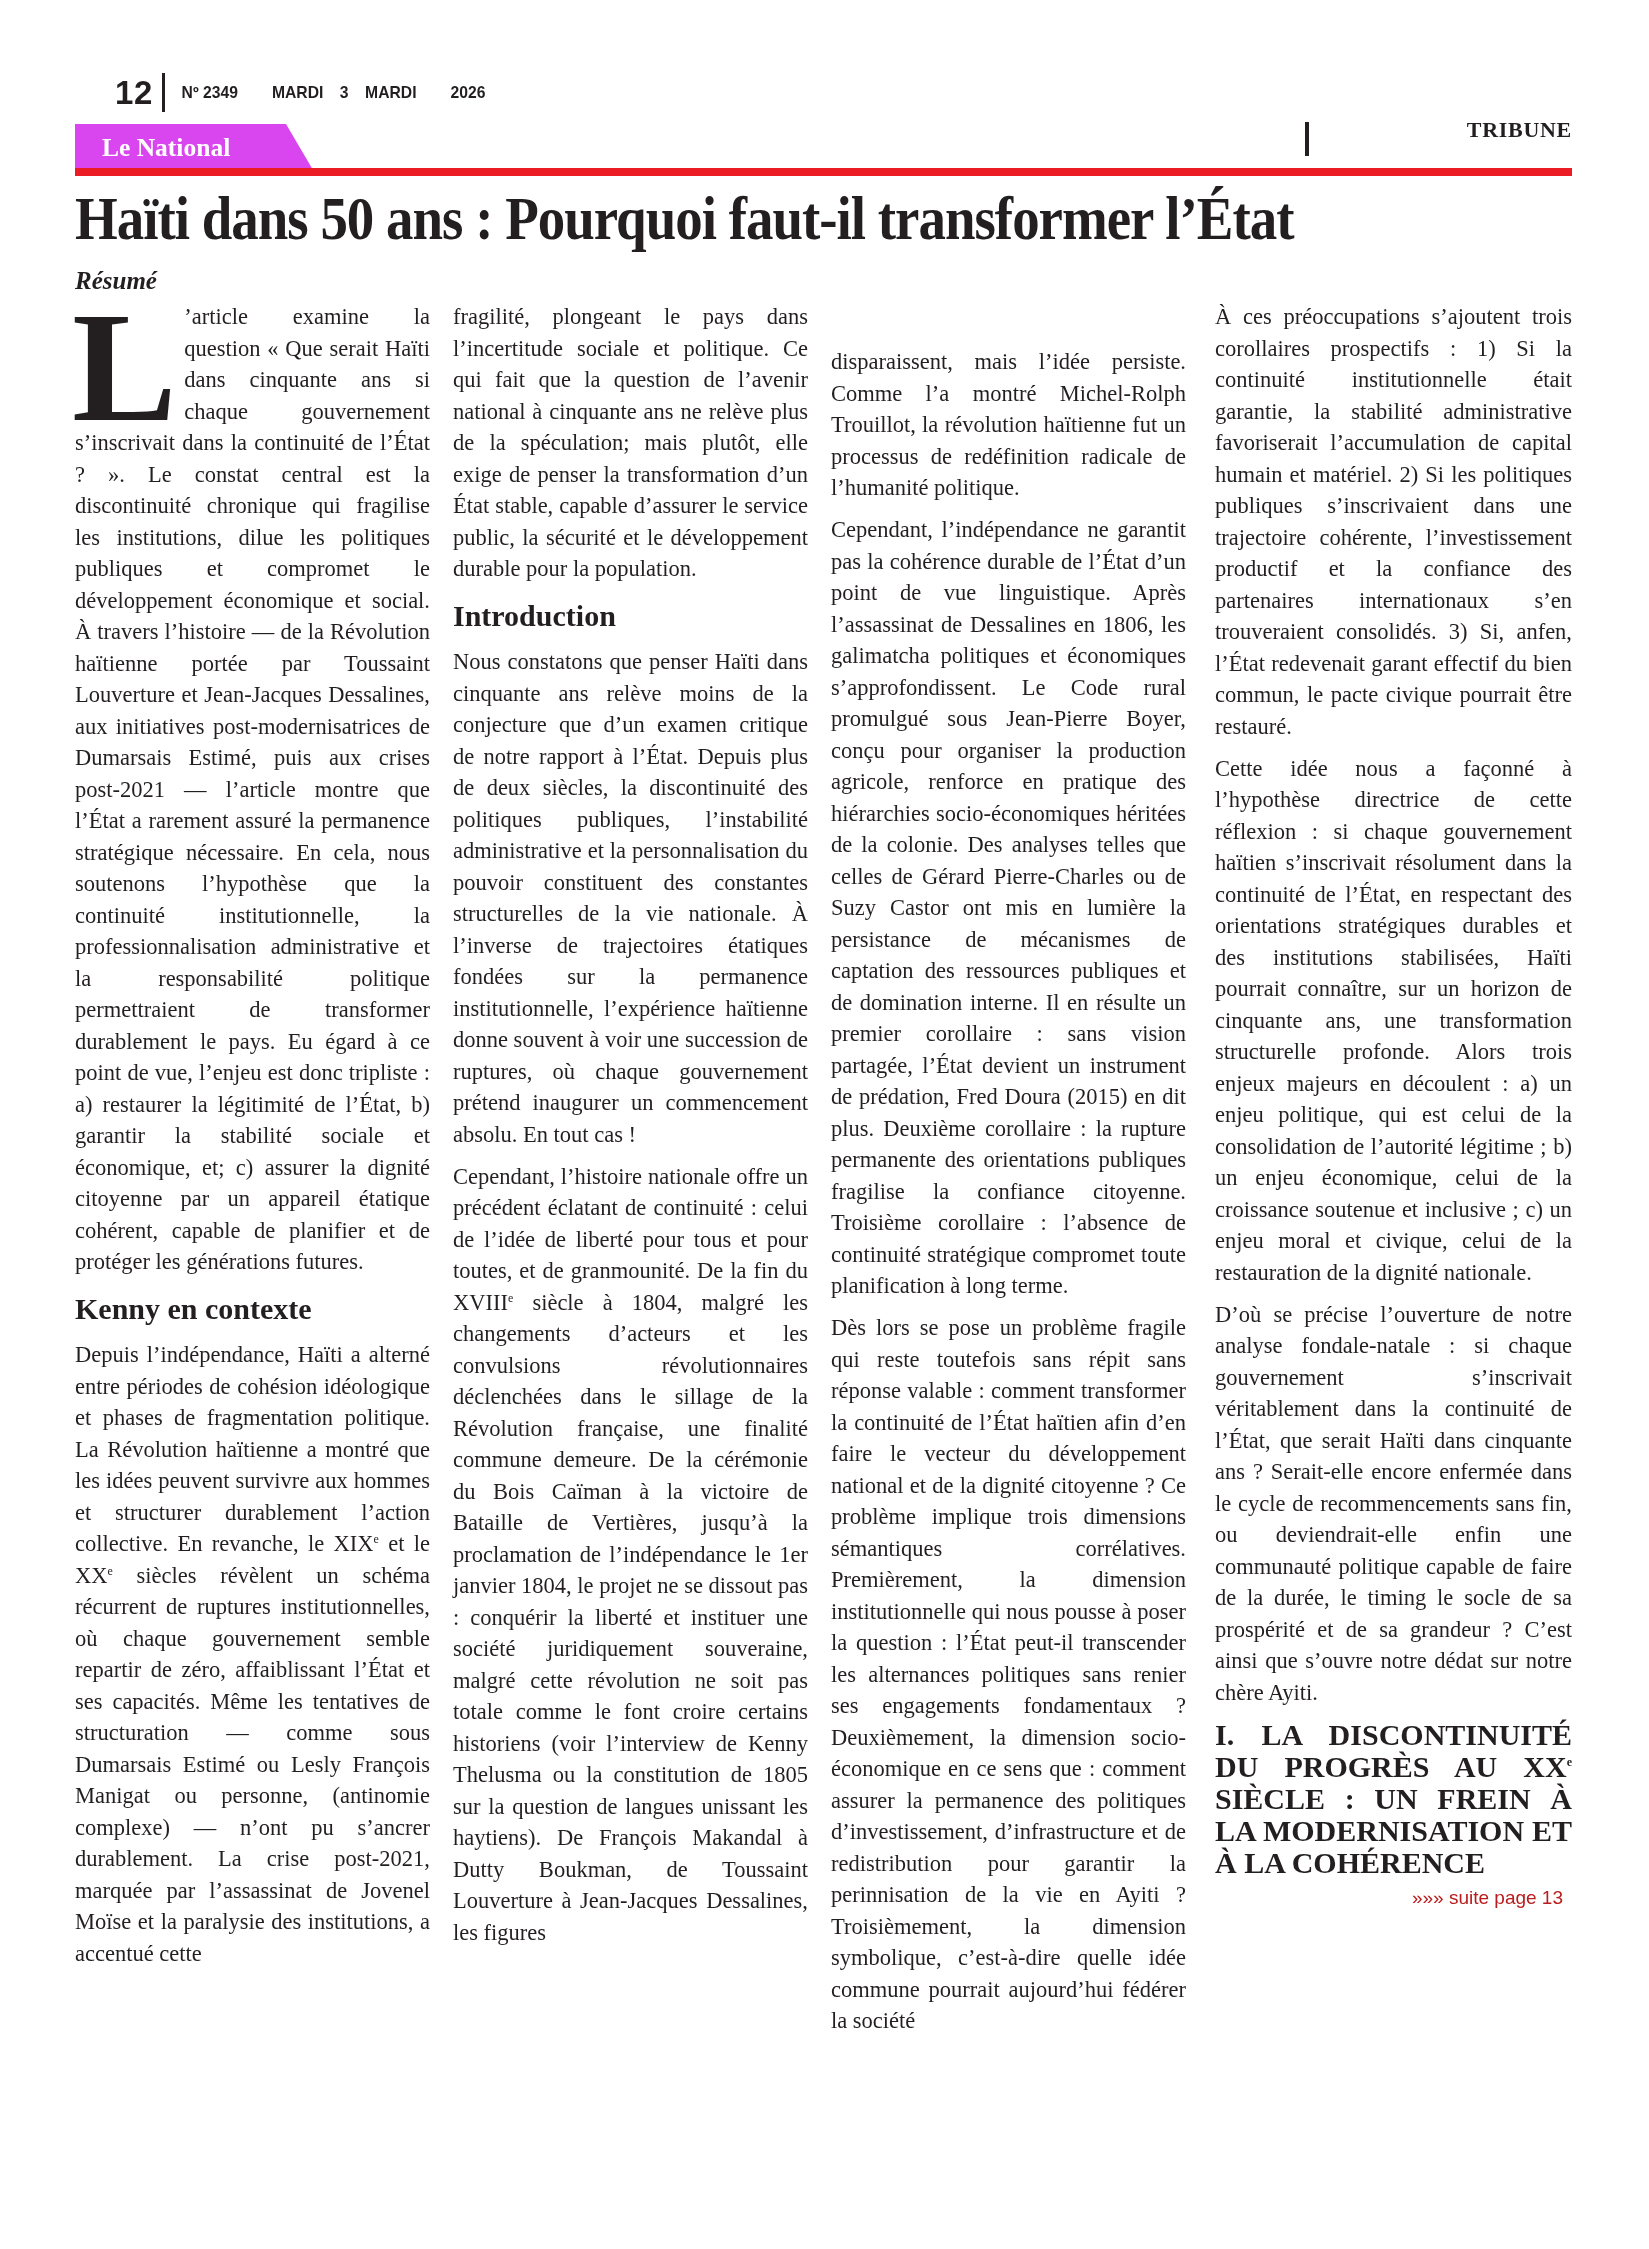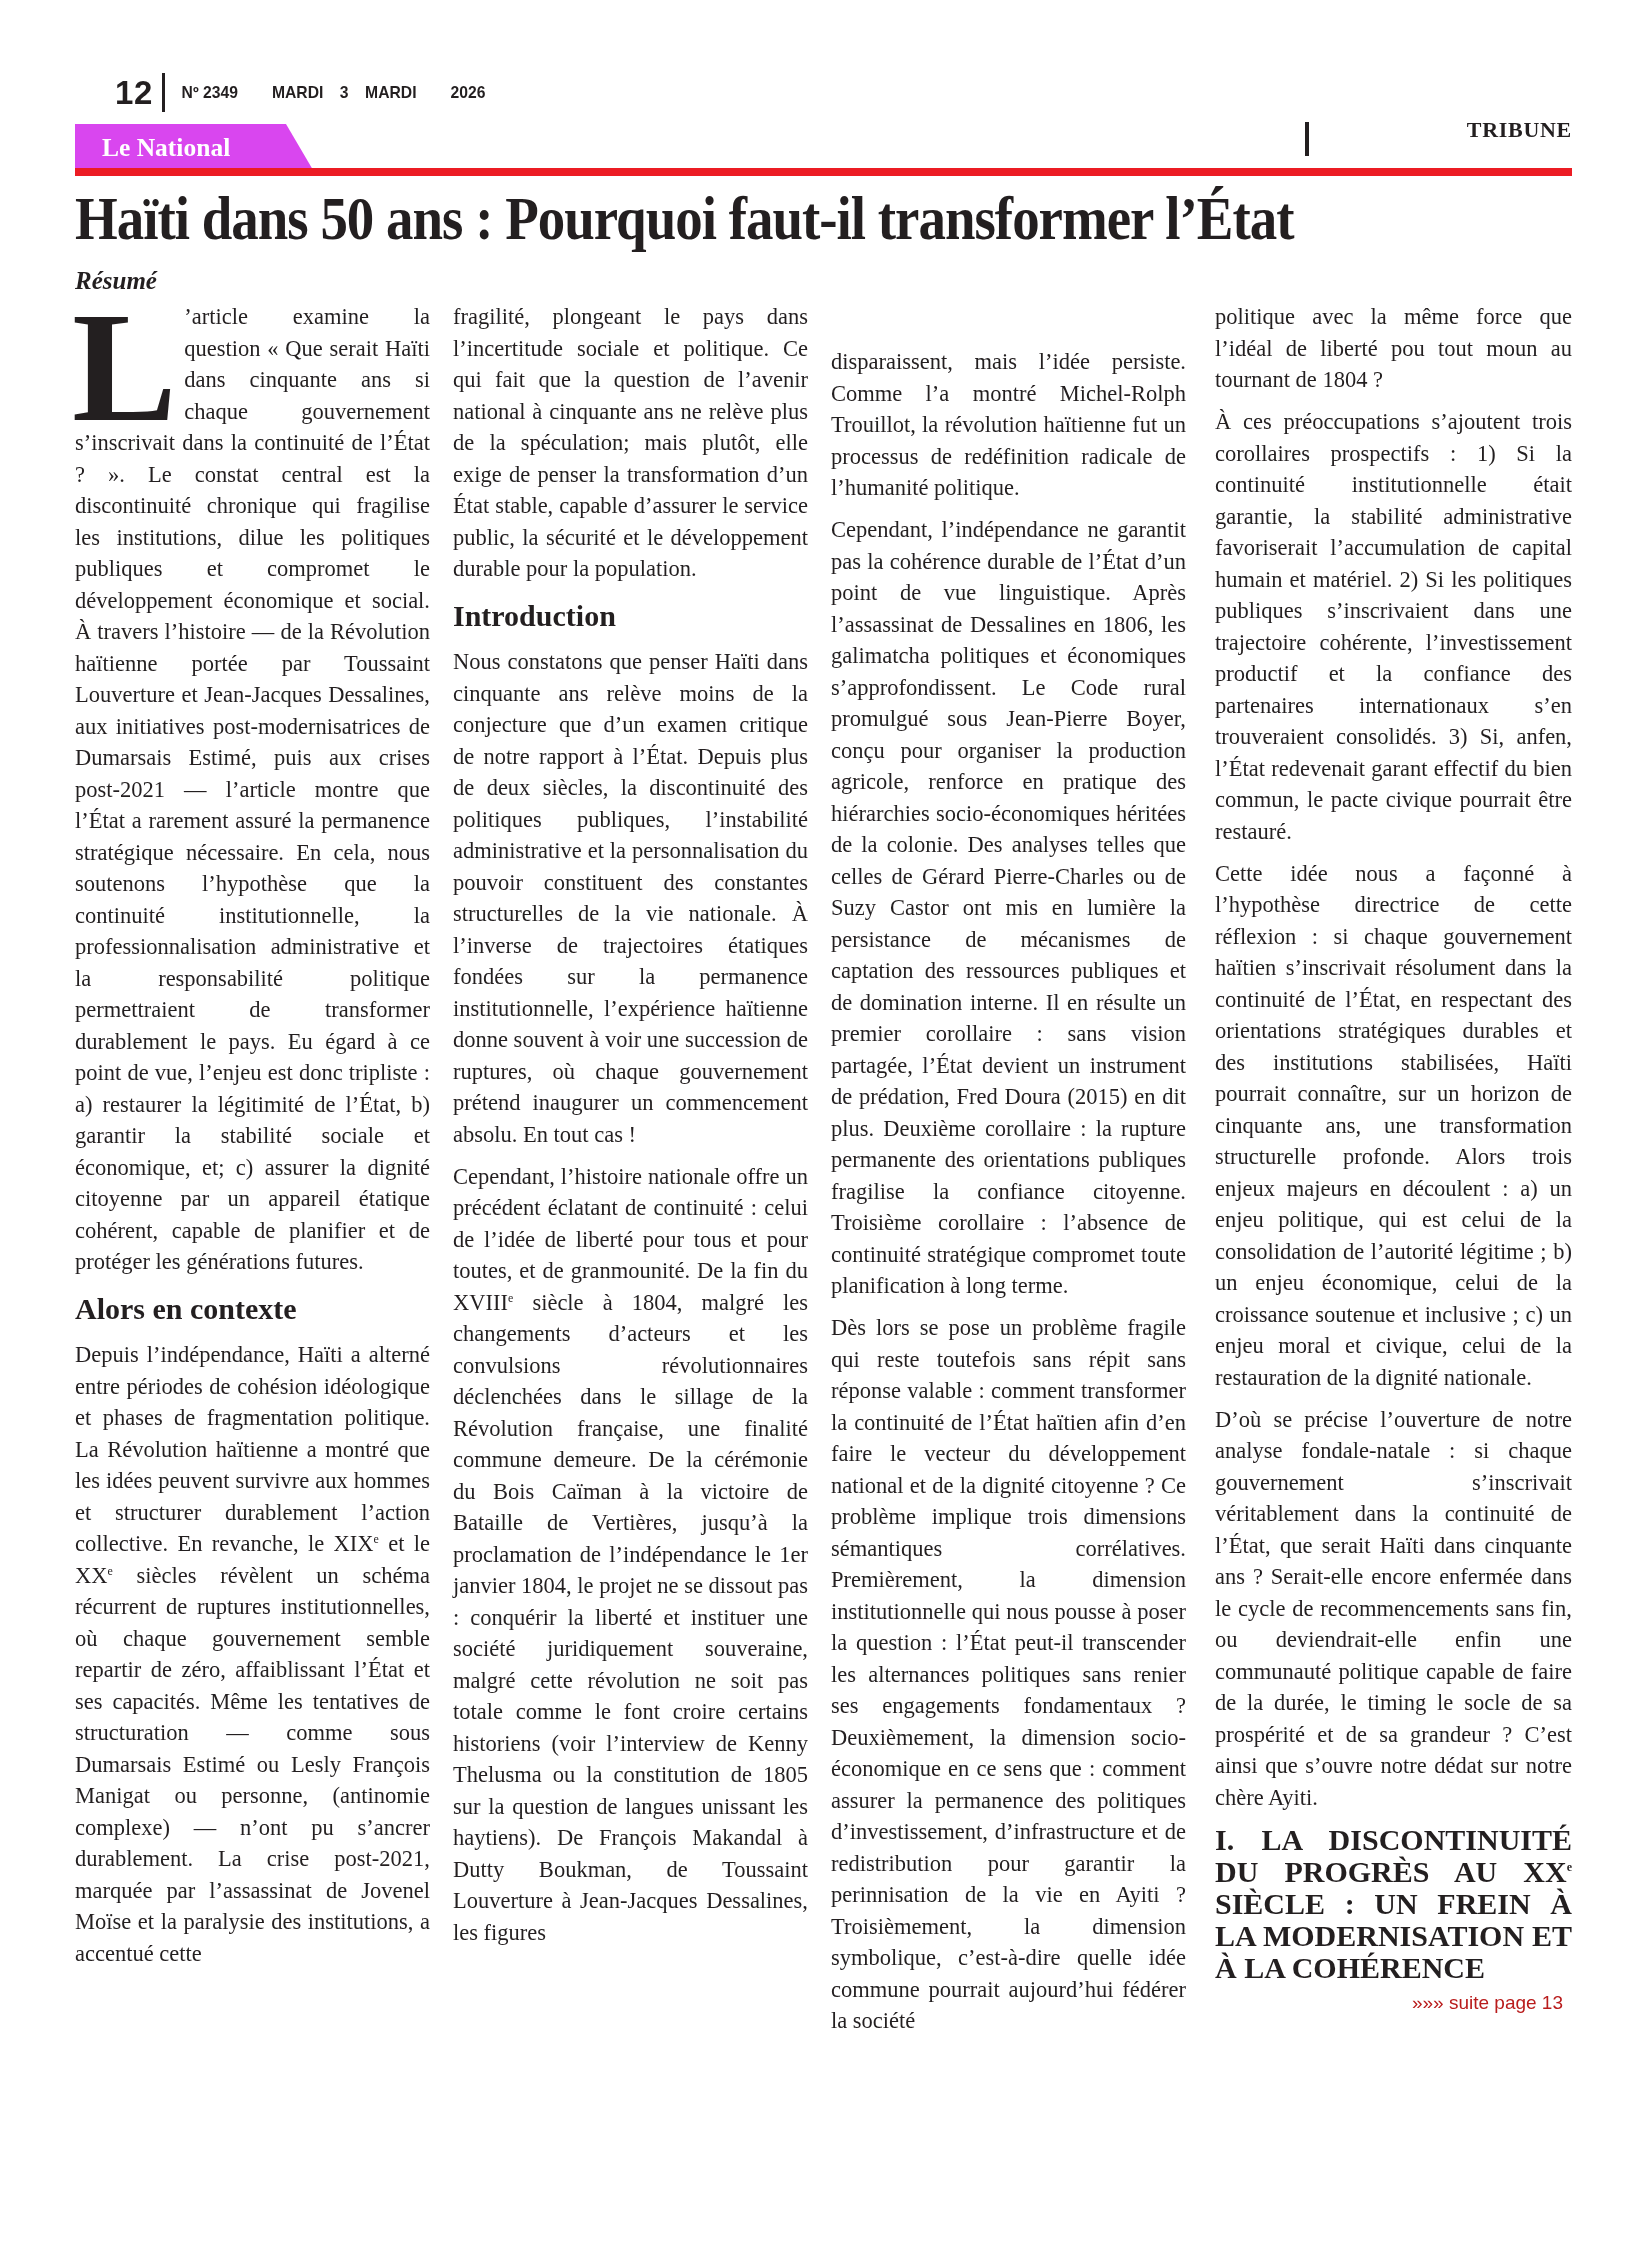--- a/index.html
+++ b/index.html
@@ -48,35 +48,34 @@
   <div class="sec-bar"></div>
   <div class="section">TRIBUNE</div>
   <div class="rule"></div>
 </div>
 
 <h1>Haïti dans 50 ans : Pourquoi faut-il transformer l’État</h1>
 <div class="resume">Résumé</div>
 
 <div class="col c1">
     <p><span class="drop">L</span><span>’article examine la question « Que serait Haïti dans cinquante ans si chaque gouvernement s’inscrivait dans la continuité de l’État ? ». Le constat central est la discontinuité chronique qui fragilise les institutions, dilue les politiques publiques et compromet le développement économique et social. À travers l’histoire — de la Révolution haïtienne portée par Toussaint Louverture et Jean-Jacques Dessalines, aux initiatives post-modernisatrices de Dumarsais Estimé, puis aux crises post-2021 — l’article montre que l’État a rarement assuré la permanence stratégique nécessaire. En cela, nous soutenons l’hypothèse que la continuité institutionnelle, la professionnalisation administrative et la responsabilité politique permettraient de transformer durablement le pays. Eu égard à ce point de vue, l’enjeu est donc tripliste : a) restaurer la légitimité de l’État, b) garantir la stabilité sociale et économique, et; c) assurer la dignité citoyenne par un appareil étatique cohérent, capable de planifier et de protéger les générations futures.</span></p>
-    <h2>Alors en contexte</h2>
+    <h2>Kenny en contexte</h2>
     <p><span>Depuis l’indépendance, Haïti a alterné entre périodes de cohésion idéologique et phases de fragmentation politique. La Révolution haïtienne a montré que les idées peuvent survivre aux hommes et structurer durablement l’action collective. En revanche, le XIX</span><sup>e</sup><span> et le XX</span><sup>e</sup><span> siècles révèlent un schéma récurrent de ruptures institutionnelles, où chaque gouvernement semble repartir de zéro, affaiblissant l’État et ses capacités. Même les tentatives de structuration — comme sous Dumarsais Estimé ou Lesly François Manigat ou personne, (antinomie complexe) — n’ont pu s’ancrer durablement. La crise post-2021, marquée par l’assassinat de Jovenel Moïse et la paralysie des institutions, a accentué cette</span></p>
   </div>
 <div class="col c2">
     <p><span>fragilité, plongeant le pays dans l’incertitude sociale et politique. Ce qui fait que la question de l’avenir national à cinquante ans ne relève plus de la spéculation; mais plutôt, elle exige de penser la transformation d’un État stable, capable d’assurer le service public, la sécurité et le développement durable pour la population.</span></p>
     <h2>Introduction</h2>
     <p><span>Nous constatons que penser Haïti dans cinquante ans relève moins de la conjecture que d’un examen critique de notre rapport à l’État. Depuis plus de deux siècles, la discontinuité des politiques publiques, l’instabilité administrative et la personnalisation du pouvoir constituent des constantes structurelles de la vie nationale. À l’inverse de trajectoires étatiques fondées sur la permanence institutionnelle, l’expérience haïtienne donne souvent à voir une succession de ruptures, où chaque gouvernement prétend inaugurer un commencement absolu. En tout cas !</span></p>
     <p><span>Cependant, l’histoire nationale offre un précédent éclatant de continuité : celui de l’idée de liberté pour tous et pour toutes, et de granmounité. De la fin du XVIII</span><sup>e</sup><span> siècle à 1804, malgré les changements d’acteurs et les convulsions révolutionnaires déclenchées dans le sillage de la Révolution française, une finalité commune demeure. De la cérémonie du Bois Caïman à la victoire de Bataille de Vertières, jusqu’à la proclamation de l’indépendance le 1er janvier 1804, le projet ne se dissout pas : conquérir la liberté et instituer une société juridiquement souveraine, malgré cette révolution ne soit pas totale comme le font croire certains historiens (voir l’interview de Kenny Thelusma ou la constitution de 1805 sur la question de langues unissant les haytiens). De François Makandal à Dutty Boukman, de Toussaint Louverture à Jean-Jacques Dessalines, les figures</span></p>
   </div>
 <div class="col c3">
     <p><span>disparaissent, mais l’idée persiste. Comme l’a montré Michel-Rolph Trouillot, la révolution haïtienne fut un processus de redéfinition radicale de l’humanité politique.</span></p>
     <p><span>Cependant, l’indépendance ne garantit pas la cohérence durable de l’État d’un point de vue linguistique. Après l’assassinat de Dessalines en 1806, les galimatcha politiques et économiques s’approfondissent. Le Code rural promulgué sous Jean-Pierre Boyer, conçu pour organiser la production agricole, renforce en pratique des hiérarchies socio-économiques héritées de la colonie. Des analyses telles que celles de Gérard Pierre-Charles ou de Suzy Castor ont mis en lumière la persistance de mécanismes de captation des ressources publiques et de domination interne. Il en résulte un premier corollaire : sans vision partagée, l’État devient un instrument de prédation, Fred Doura (2015) en dit plus. Deuxième corollaire : la rupture permanente des orientations publiques fragilise la confiance citoyenne. Troisième corollaire : l’absence de continuité stratégique compromet toute planification à long terme.</span></p>
     <p><span>Dès lors se pose un problème fragile qui reste toutefois sans répit sans réponse valable : comment transformer la continuité de l’État haïtien afin d’en faire le vecteur du développement national et de la dignité citoyenne ? Ce problème implique trois dimensions sémantiques corrélatives. Premièrement, la dimension institutionnelle qui nous pousse à poser la question : l’État peut-il transcender les alternances politiques sans renier ses engagements fondamentaux ? Deuxièmement, la dimension socio-économique en ce sens que : comment assurer la permanence des politiques d’investissement, d’infrastructure et de redistribution pour garantir la perinnisation de la vie en Ayiti ? Troisièmement, la dimension symbolique, c’est-à-dire quelle idée commune pourrait aujourd’hui fédérer la société</span></p>
   </div>
 <div class="col c4">
-    <p><span>politique avec la même force que l’idéal de liberté pou tout moun au tournant de 1804 ?</span></p>
     <p><span>À ces préoccupations s’ajoutent trois corollaires prospectifs : 1) Si la continuité institutionnelle était garantie, la stabilité administrative favoriserait l’accumulation de capital humain et matériel. 2) Si les politiques publiques s’inscrivaient dans une trajectoire cohérente, l’investissement productif et la confiance des partenaires internationaux s’en trouveraient consolidés. 3) Si, anfen, l’État redevenait garant effectif du bien commun, le pacte civique pourrait être restauré.</span></p>
     <p><span>Cette idée nous a façonné à l’hypothèse directrice de cette réflexion : si chaque gouvernement haïtien s’inscrivait résolument dans la continuité de l’État, en respectant des orientations stratégiques durables et des institutions stabilisées, Haïti pourrait connaître, sur un horizon de cinquante ans, une transformation structurelle profonde. Alors trois enjeux majeurs en découlent : a) un enjeu politique, qui est celui de la consolidation de l’autorité légitime ; b) un enjeu économique, celui de la croissance soutenue et inclusive ; c) un enjeu moral et civique, celui de la restauration de la dignité nationale.</span></p>
     <p><span>D’où se précise l’ouverture de notre analyse fondale-natale : si chaque gouvernement s’inscrivait véritablement dans la continuité de l’État, que serait Haïti dans cinquante ans ? Serait-elle encore enfermée dans le cycle de recommencements sans fin, ou deviendrait-elle enfin une communauté politique capable de faire de la durée, le timing le socle de sa prospérité et de sa grandeur ? C’est ainsi que s’ouvre notre dédat sur notre chère Ayiti.</span></p>
     <div class="bighead"><span>I. LA DISCONTINUITÉ DU PROGRÈS AU XX</span><sup>e</sup><span> SIÈCLE : UN FREIN À LA MODERNISATION ET À LA COHÉRENCE</span></div>
     <div class="suite">»»» suite page  13</div>
   </div>
 
 
 </body></html>

